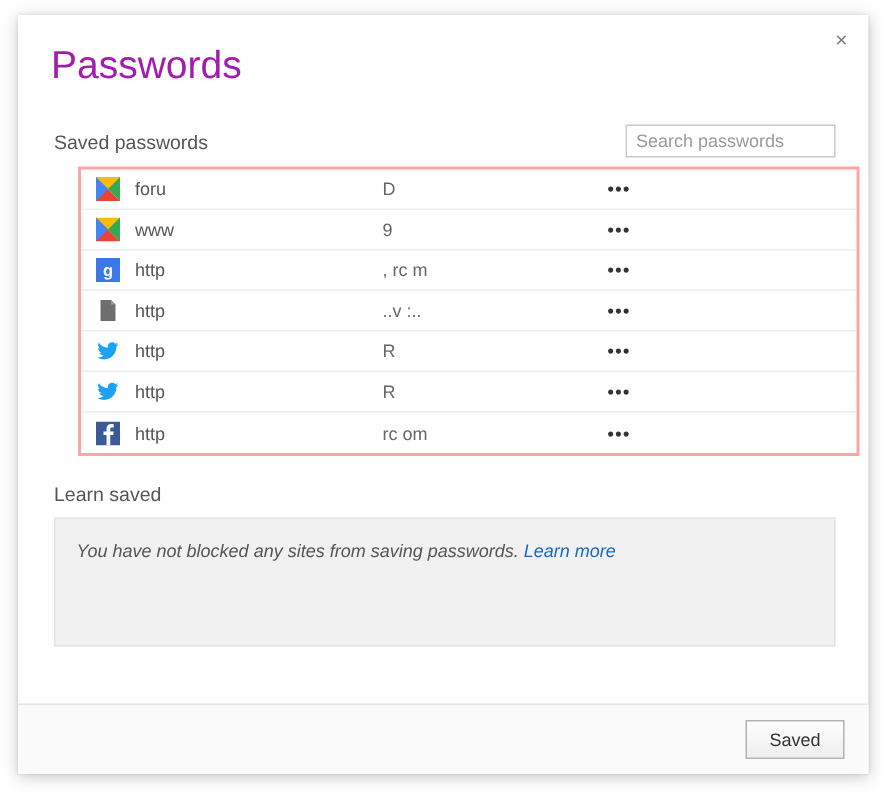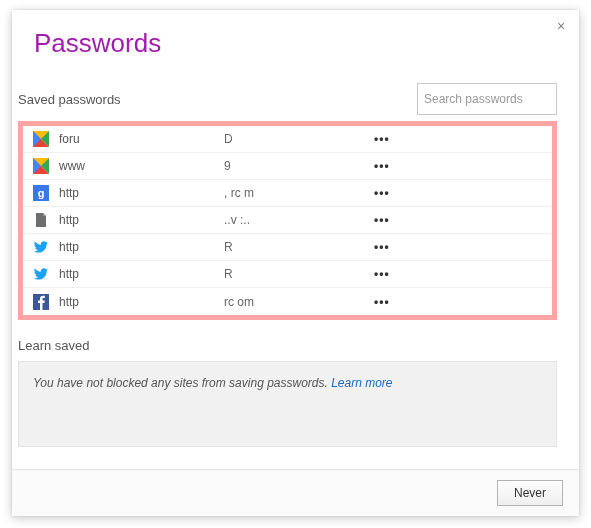--- a/index.html
+++ b/index.html
@@ -34,47 +34,48 @@
     cursor: pointer;
   }
   .title {
     font-size: 26px;
     color: #a21caf;
     font-weight: 400;
     padding: 18px 22px 6px 22px;
   }
   .content {
     flex: 1;
-    padding: 8px 22px 0 6px;
+    padding: 8px 22px 0 24px;
     overflow: hidden;
   }
   .section-header {
     display: flex;
     align-items: center;
     justify-content: space-between;
     margin-top: 10px;
     margin-bottom: 6px;
   }
   .section-label {
     font-size: 13px;
     color: #555;
   }
   .search-input {
     width: 140px;
-    height: 32px;
+    height: 22px;
     border: 1px solid #c9c9c9;
     font-size: 12px;
     padding: 0 6px;
     color: #333;
     outline: none;
   }
   .search-input::placeholder { color: #9a9a9a; }
   .pw-table {
-    border: 5px solid #fca5a5;
+    border: 2px solid #fca5a5;
     width: 100%;
+    margin-left: 16px;
   }
   .pw-row {
     display: flex;
     align-items: center;
     height: 27px;
     padding: 0 10px;
     font-size: 12px;
     color: #555;
     border-bottom: 1px solid #eee;
     cursor: default;
@@ -208,15 +209,15 @@
       </div>
 
     <div class="never-label">Learn saved</div>
     <div class="never-box">
       <span>You have not blocked any sites from saving passwords. </span><a>Learn more</a>
     </div>
 
   </div>
 
   <div class="footer">
-    <button class="done-btn">Never</button>
+    <button class="done-btn">Saved</button>
   </div>
 </div>
 
 </body></html>

